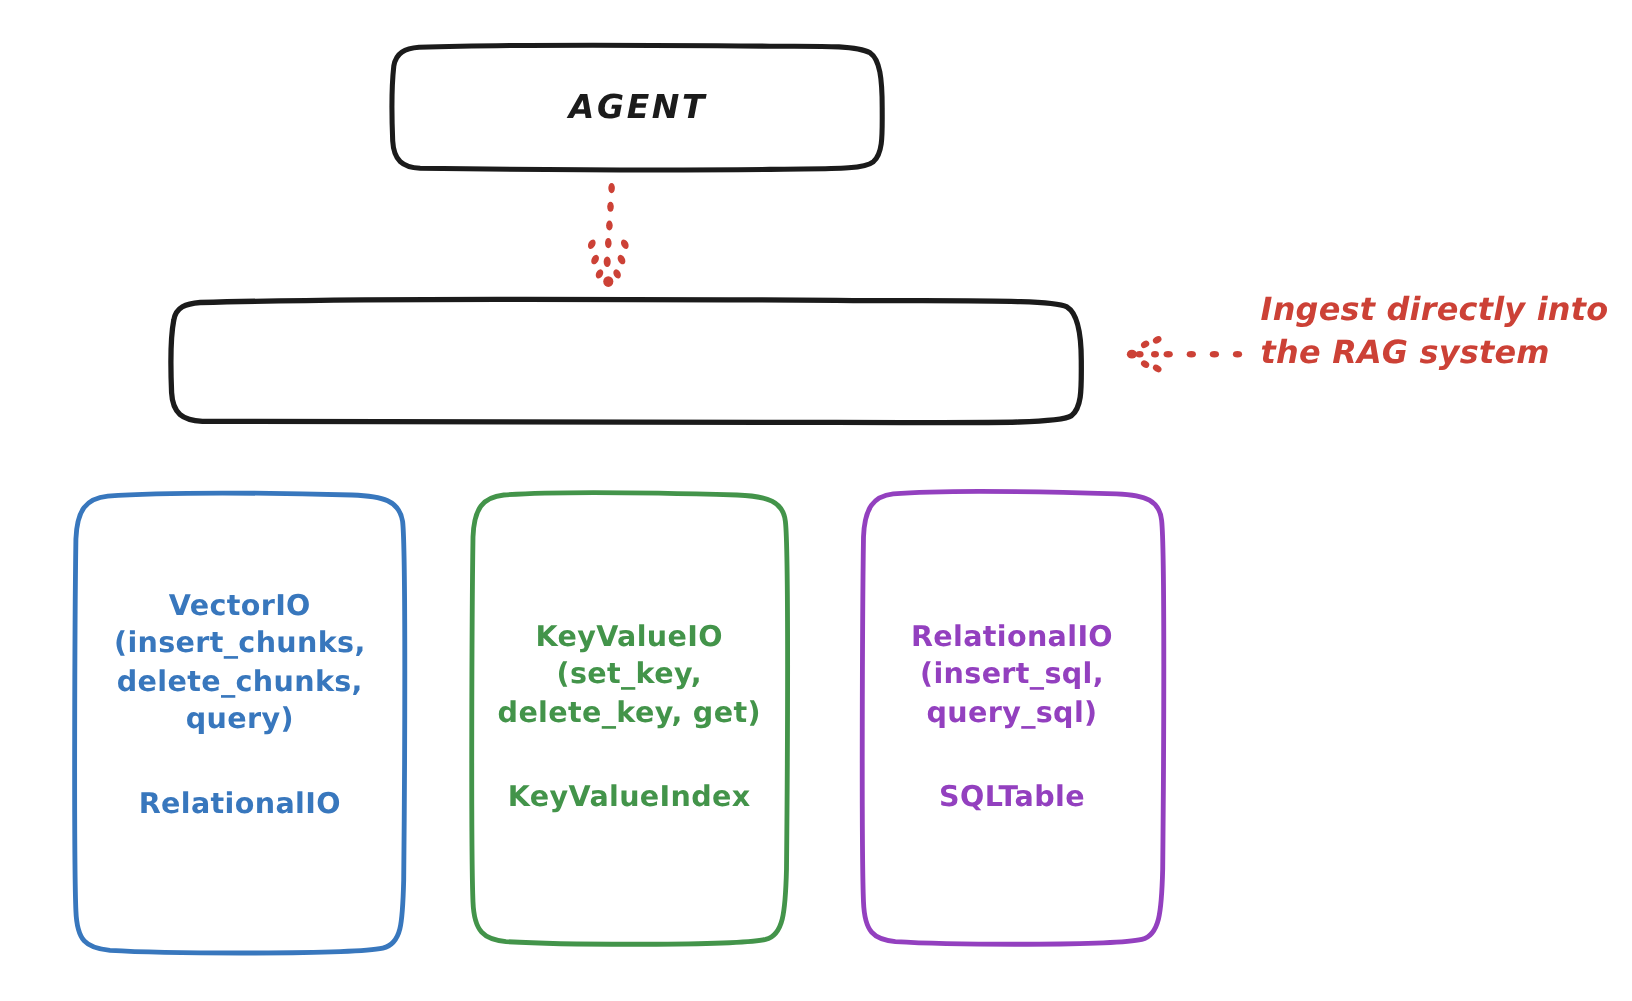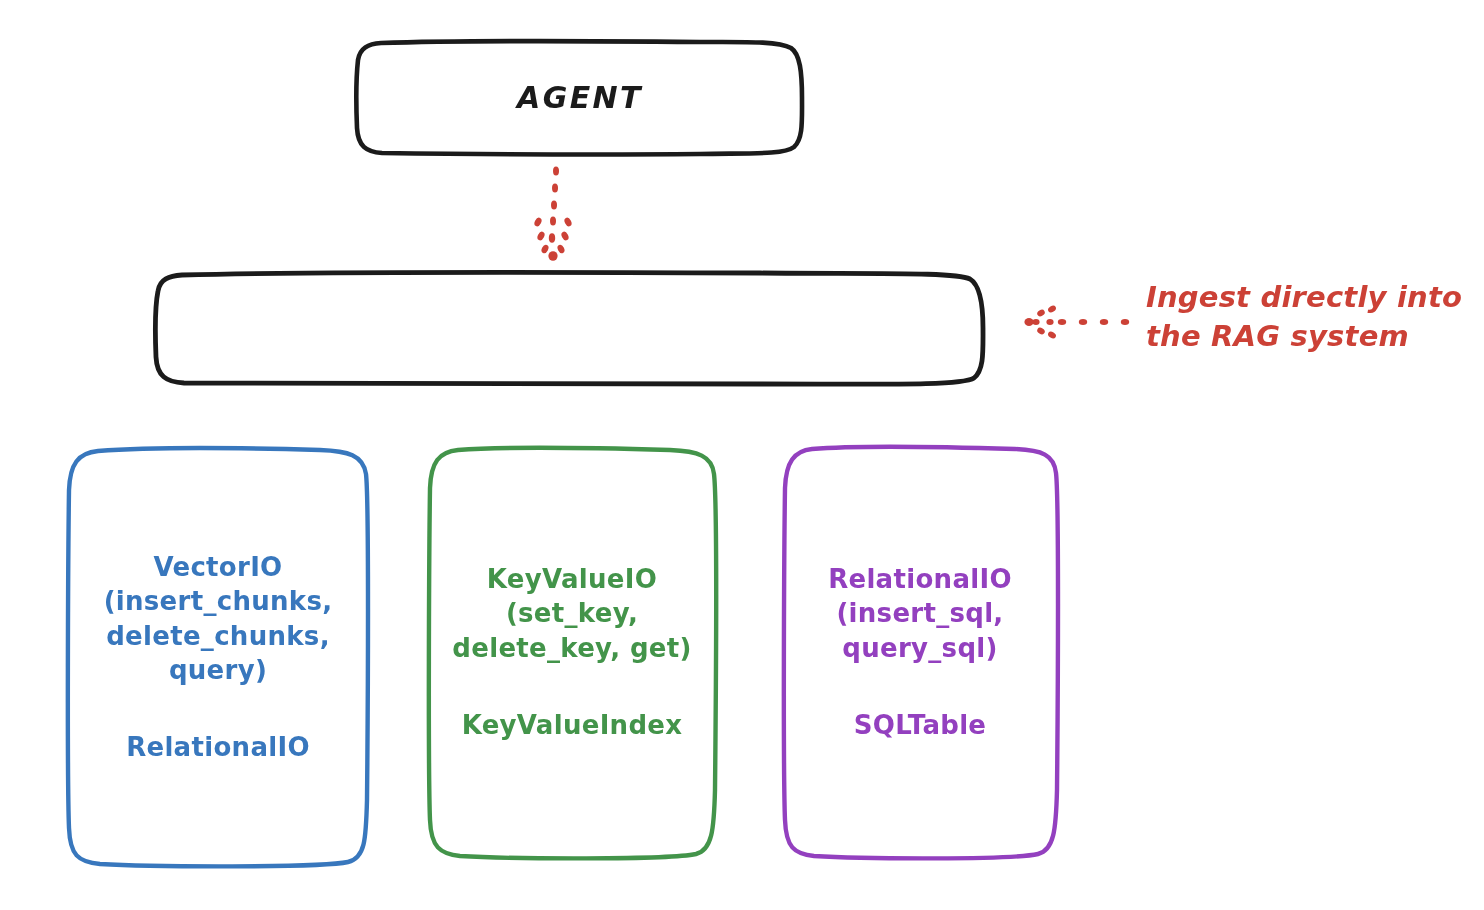--- a/index.html
+++ b/index.html
@@ -79,37 +79,37 @@
     font-size: 26px;
     font-weight: 600;
     line-height: 1.33;
     letter-spacing: 0.3px;
     white-space: pre-line;
   }
   .store-api { margin: 0; }
   .store-index { margin-top: 42px; }
 
   #vector-text {
-    left: 68px; top: 448px; width: 300px; height: 418px;
+    left: 68px; top: 432px; width: 300px; height: 418px;
     color: #3877bd;
   }
   #keyvalue-text {
     left: 428px; top: 448px; width: 288px; height: 408px;
     color: #43944a;
   }
   #relational-text {
     left: 784px; top: 448px; width: 272px; height: 408px;
     color: #9340bf;
   }
 
   
   #ingest-note {
     position: absolute;
     left: 1146px;
-    top: 278px;
+    top: 262px;
     width: 330px;
     text-align: left;
     font-family: "DejaVu Sans", sans-serif;
     font-size: 29px;
     font-style: italic;
     font-weight: 600;
     line-height: 1.33;
     letter-spacing: 0.2px;
     white-space: pre-line;
     color: #cc4136;

